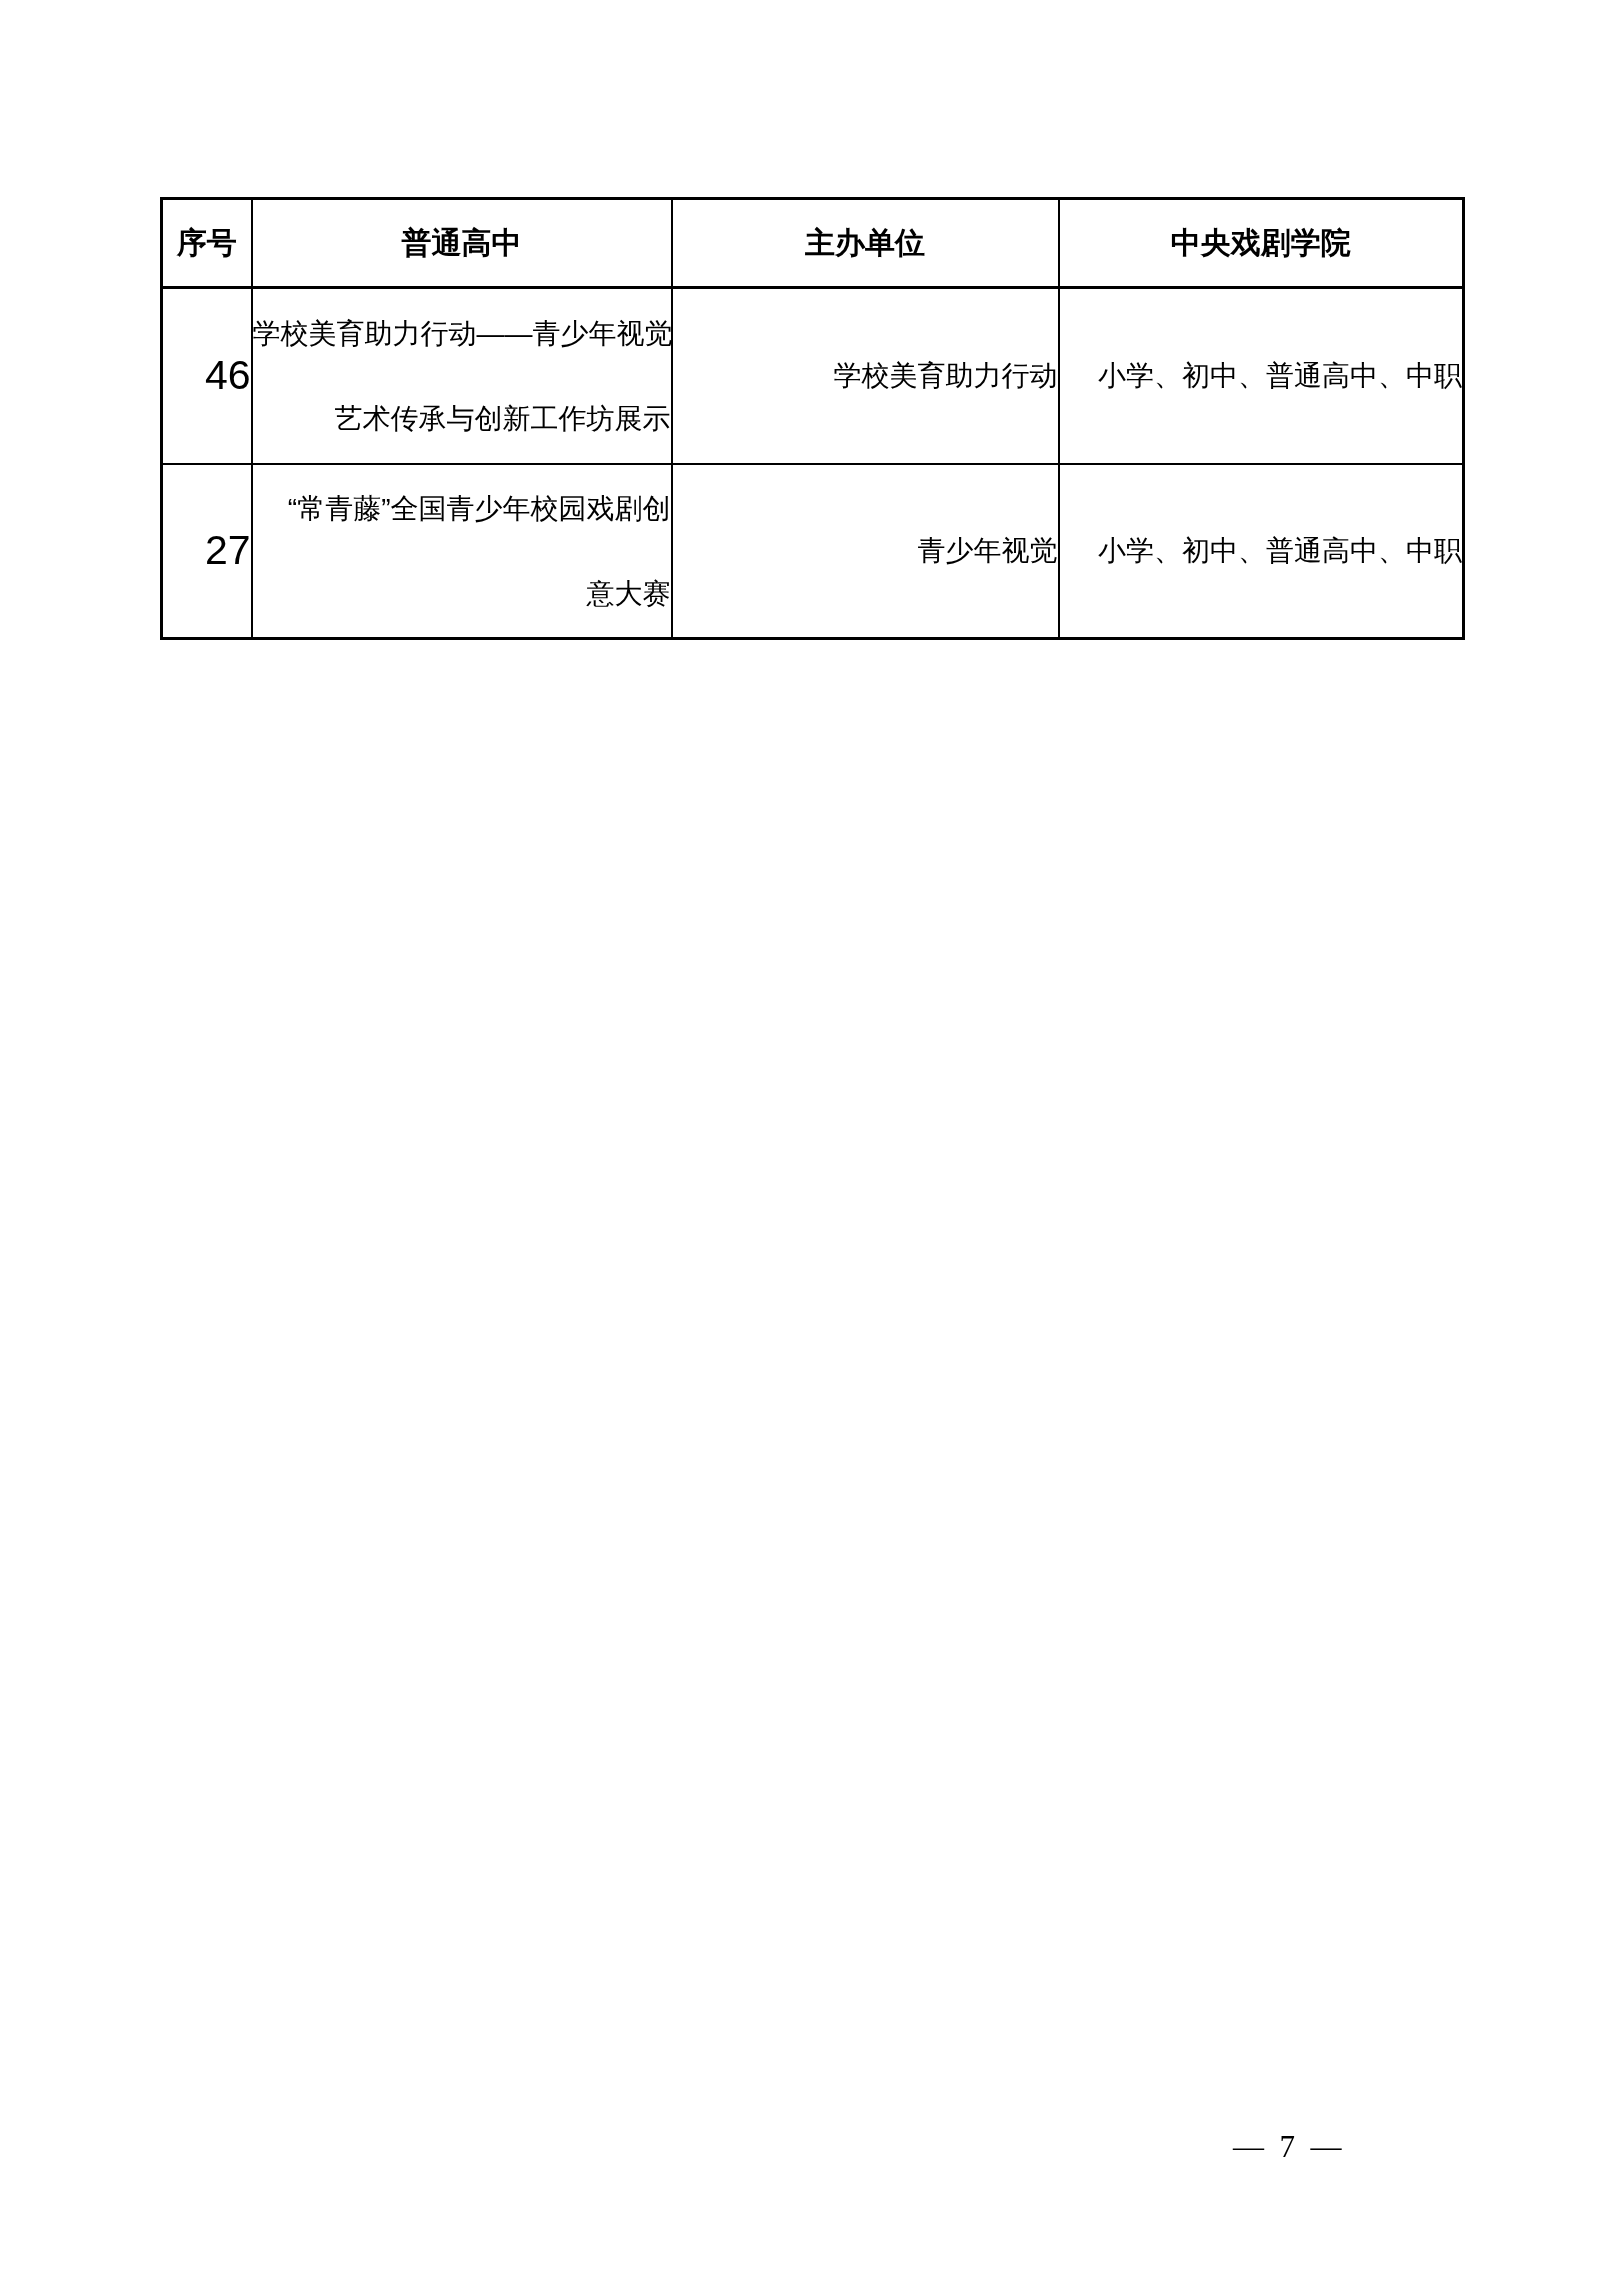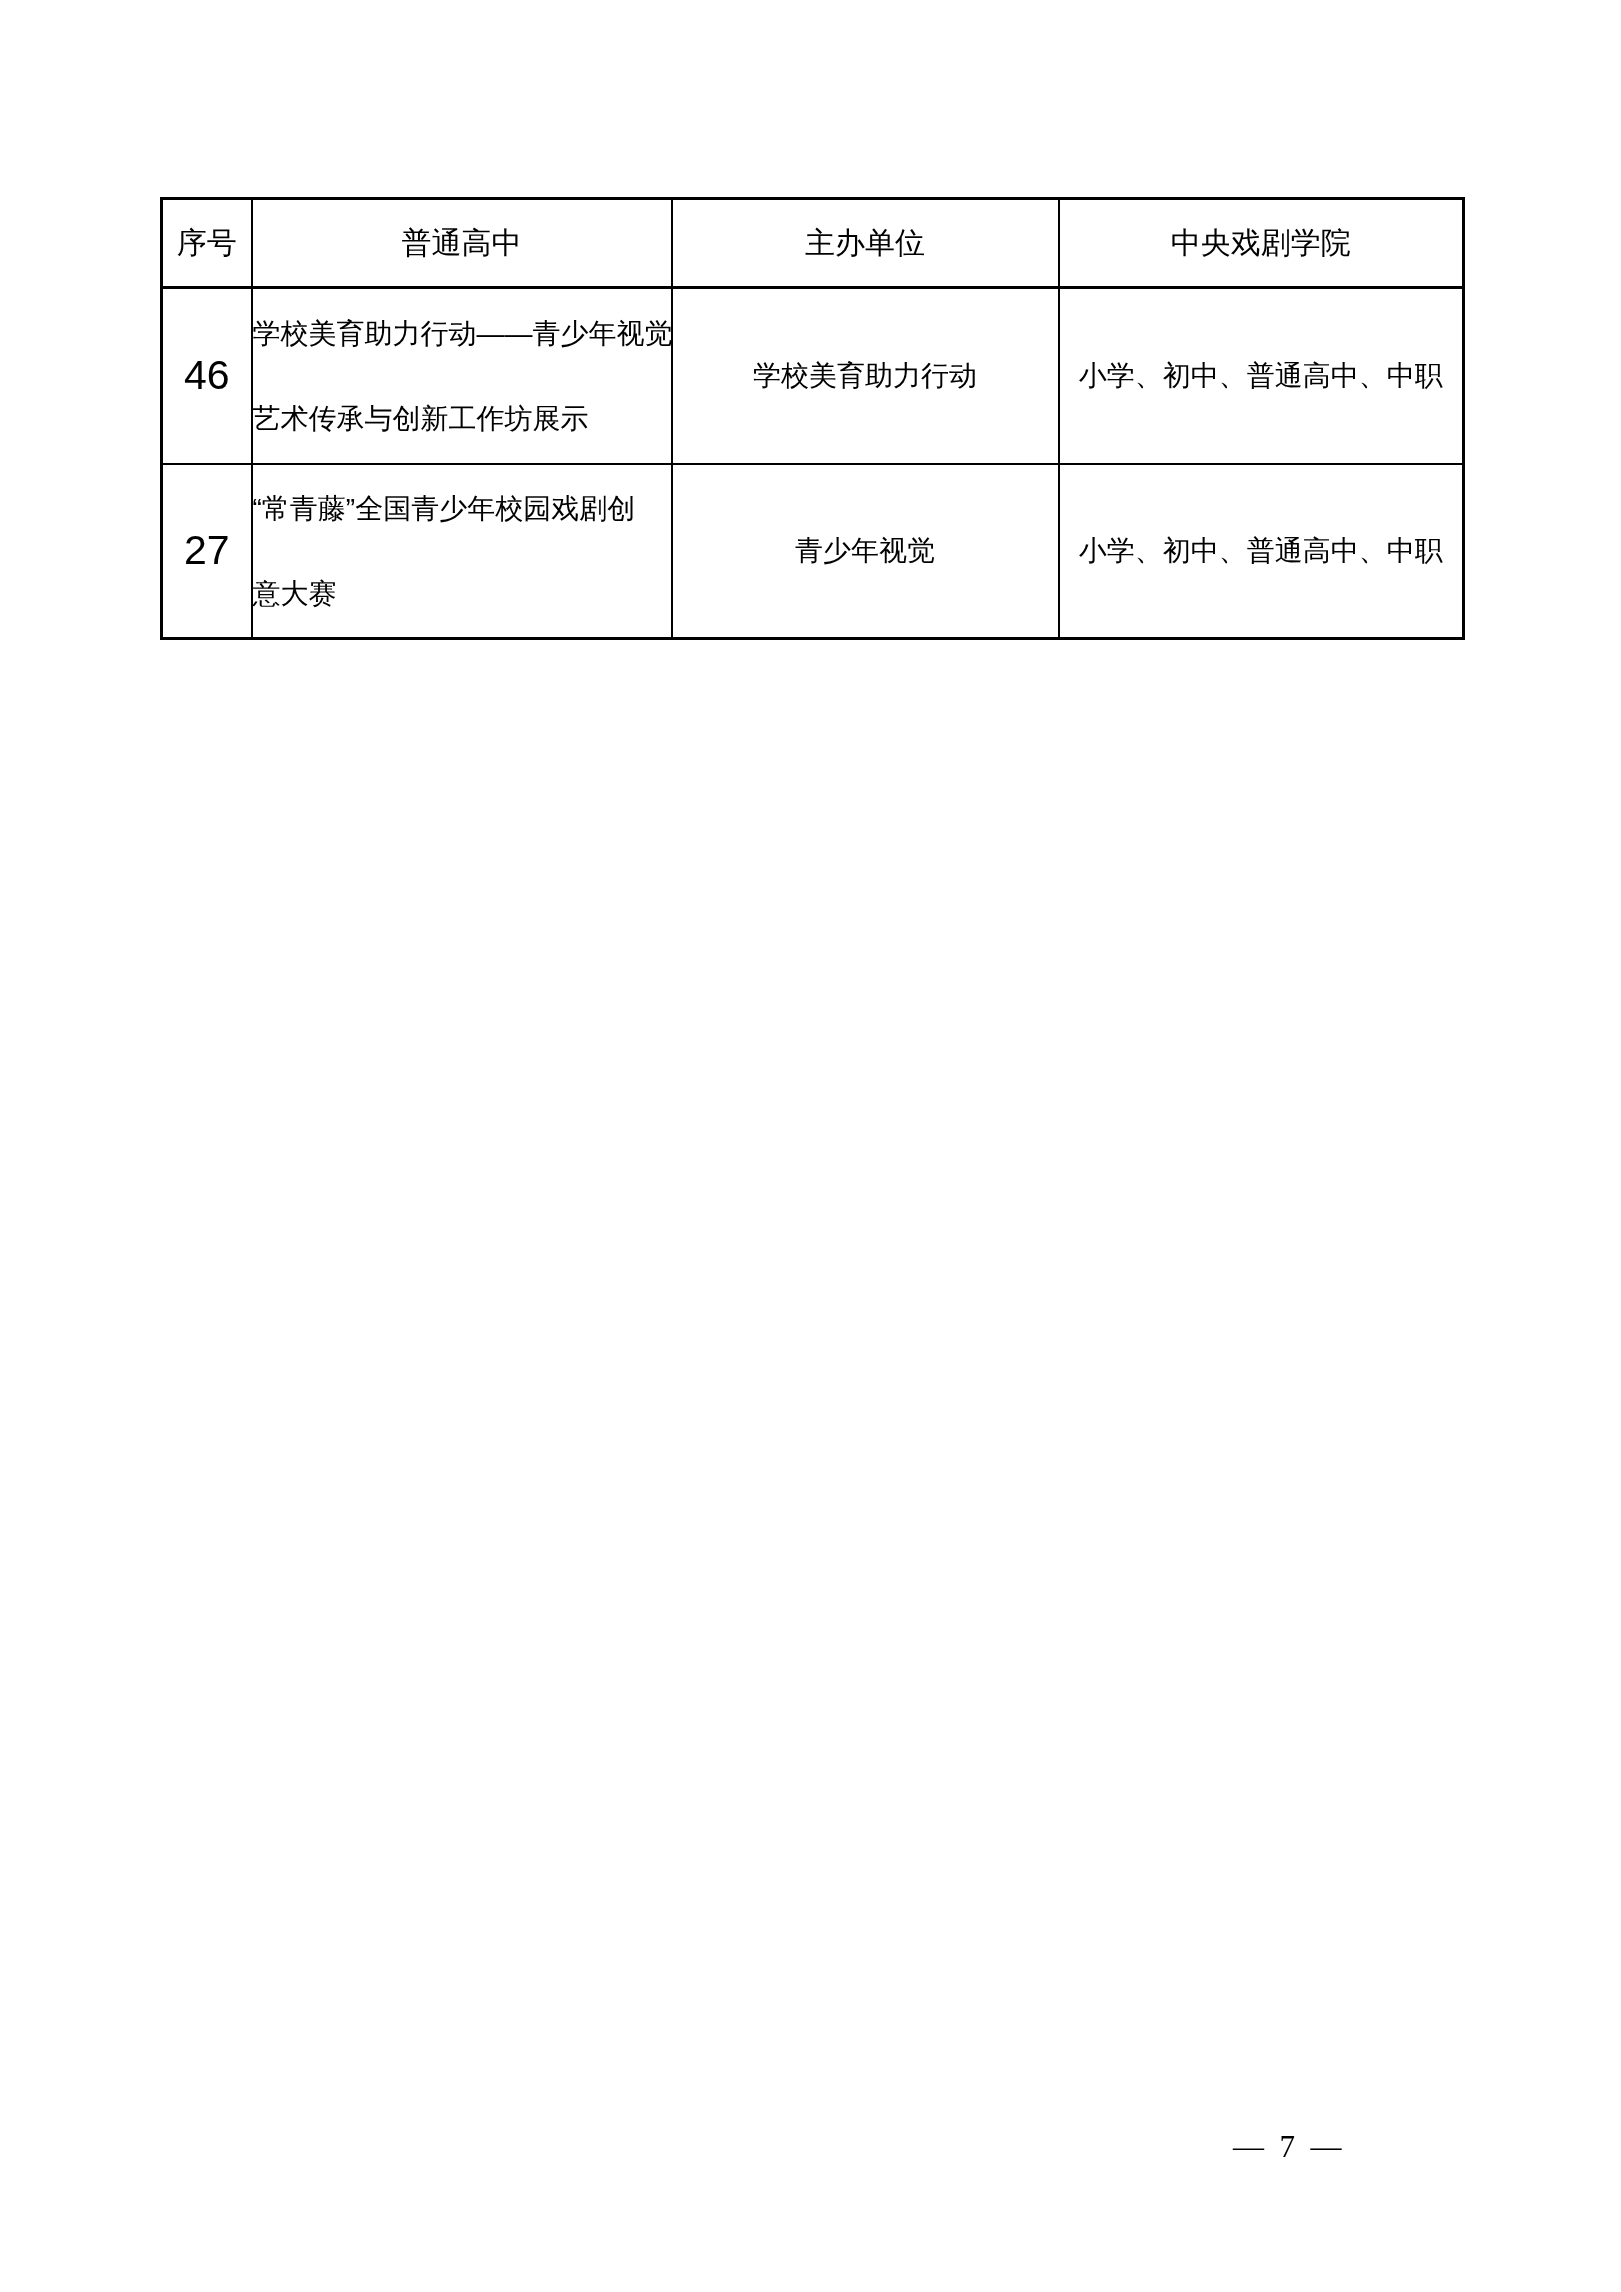--- a/index.html
+++ b/index.html
@@ -24,27 +24,28 @@
     border-collapse: collapse;
     table-layout: fixed;
     border: 3.9px solid #000000;
   }
   table.comp-table th,
   table.comp-table td {
     border: 2.9px solid #000000;
     padding: 0;
     vertical-align: middle;
     overflow: hidden;
+    text-align: right;
   }
   tr.header-row {
     height: 89px;
   }
   tr.header-row th {
     font-family: "Liberation Serif", serif;
-    font-weight: normal;
+    font-weight: bold;
     font-size: 30px;
     text-align: center;
     border-bottom-width: 3.9px;
   }
   tr.data-row-1 { height: 176px; }
   tr.data-row-2 { height: 175px; }
   td.cell-no {
     font-size: 41px;
     text-align: center;
   }

